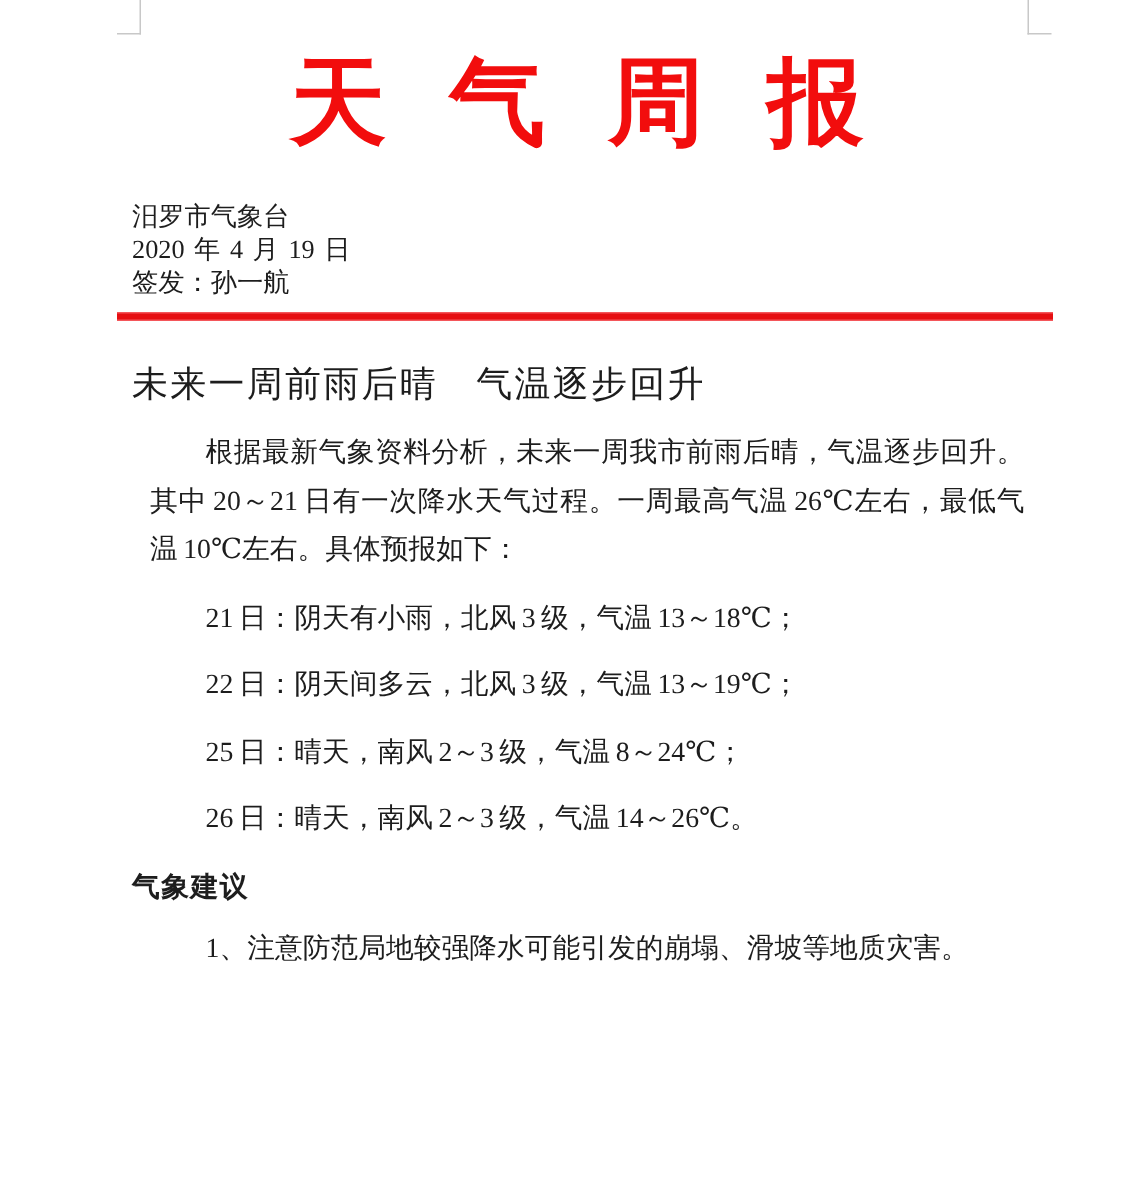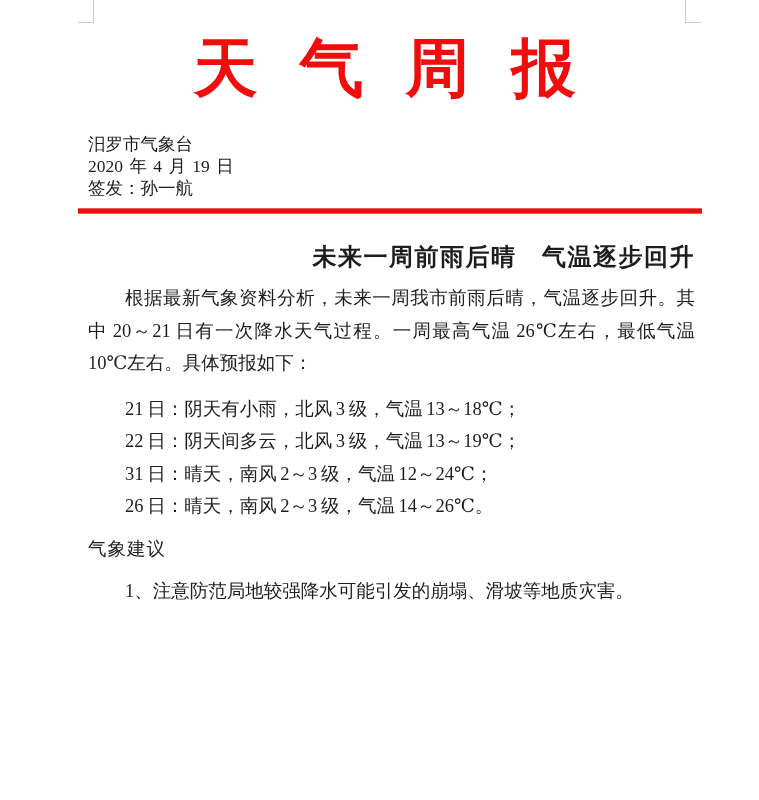--- a/index.html
+++ b/index.html
@@ -65,39 +65,39 @@
   }
   .article {
     margin: 0 64px 0 88px;
     font-size: 18.5px;
     line-height: 32.5px;
     word-spacing: -1px;
     text-align: justify;
   }
   .headline {
     margin: 26px 0 8px 0;
-    text-align: right;
+    text-align: left;
     font-size: 24px;
-    font-weight: 700;
+    font-weight: 400;
     line-height: 34px;
     letter-spacing: 1.5px;
     word-spacing: 0;
   }
   .article p {
-    margin: 0;
+    margin: 12px;
     text-indent: 2em;
   }
   .forecast {
     margin-top: 13px;
   }
   .advice-heading {
     margin: 10px 0 0 0;
     font-family: "Liberation Sans", "DejaVu Sans", sans-serif;
     font-size: 18.5px;
-    font-weight: 400;
+    font-weight: 700;
     line-height: 32px;
     letter-spacing: 1px;
   }
   .advice p.first {
     margin-top: 10px;
   }
   .advice p.second {
     margin-top: 14px;
   }
 </style>
@@ -121,21 +121,21 @@
 
   <div class="article">
 
     <h2 class="headline">未来一周前雨后晴　气温逐步回升</h2>
 
     <p>根据最新气象资料分析，未来一周我市前雨后晴，气温逐步回升。其中 20～21 日有一次降水天气过程。一周最高气温 26℃左右，最低气温 10℃左右。具体预报如下：</p>
 
     <div class="forecast">
       <p>21 日：阴天有小雨，北风 3 级，气温 13～18℃；</p>
       <p>22 日：阴天间多云，北风 3 级，气温 13～19℃；</p>
-      <p>31 日：晴天，南风 2～3 级，气温 12～24℃；</p>
+      <p>25 日：晴天，南风 2～3 级，气温 8～24℃；</p>
       <p>26 日：晴天，南风 2～3 级，气温 14～26℃。</p>
     </div>
 
     <h3 class="advice-heading">气象建议</h3>
 
     <div class="advice">
       <p class="first">1、注意防范局地较强降水可能引发的崩塌、滑坡等地质灾害。</p>
     </div>
 
   </div>

